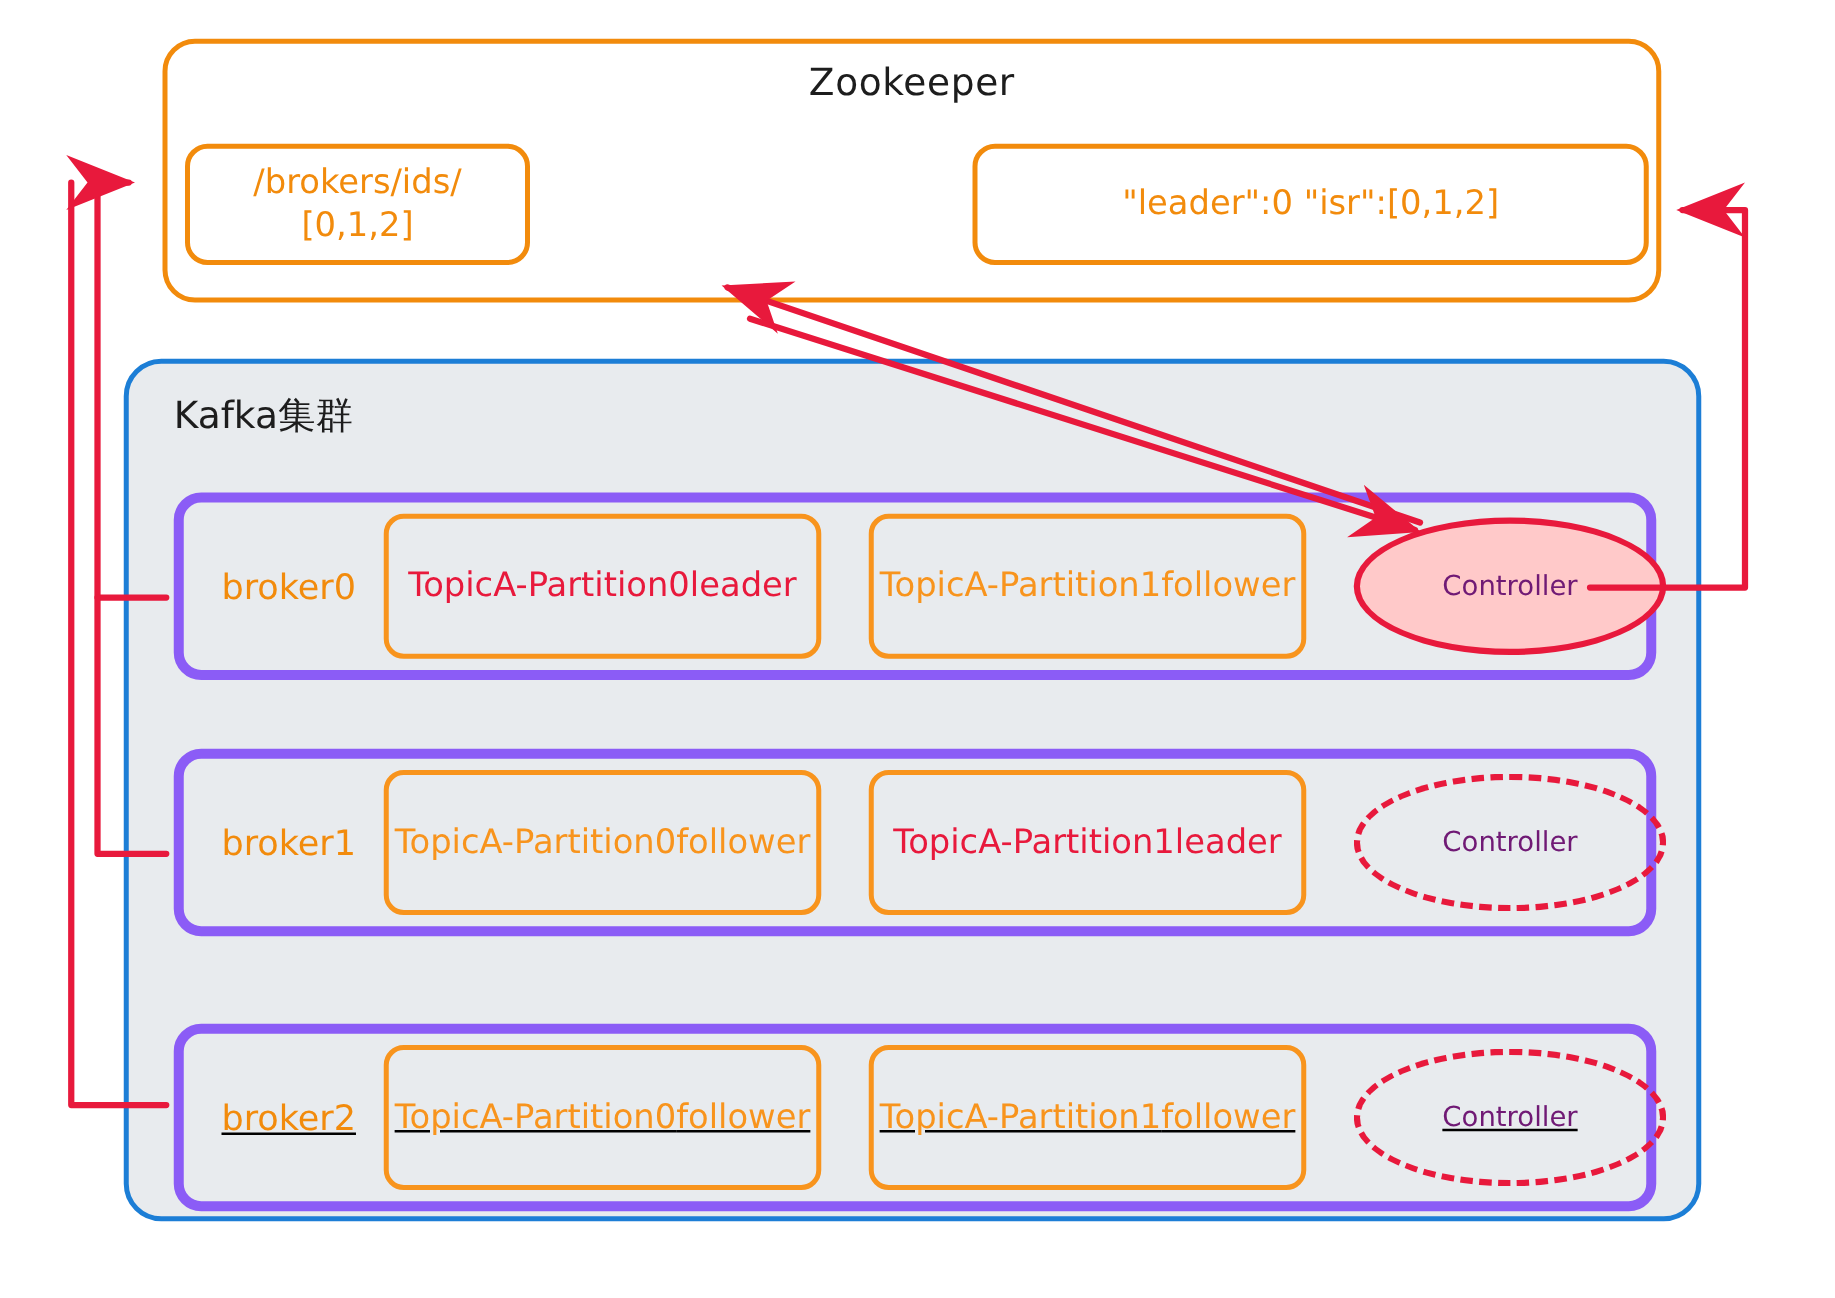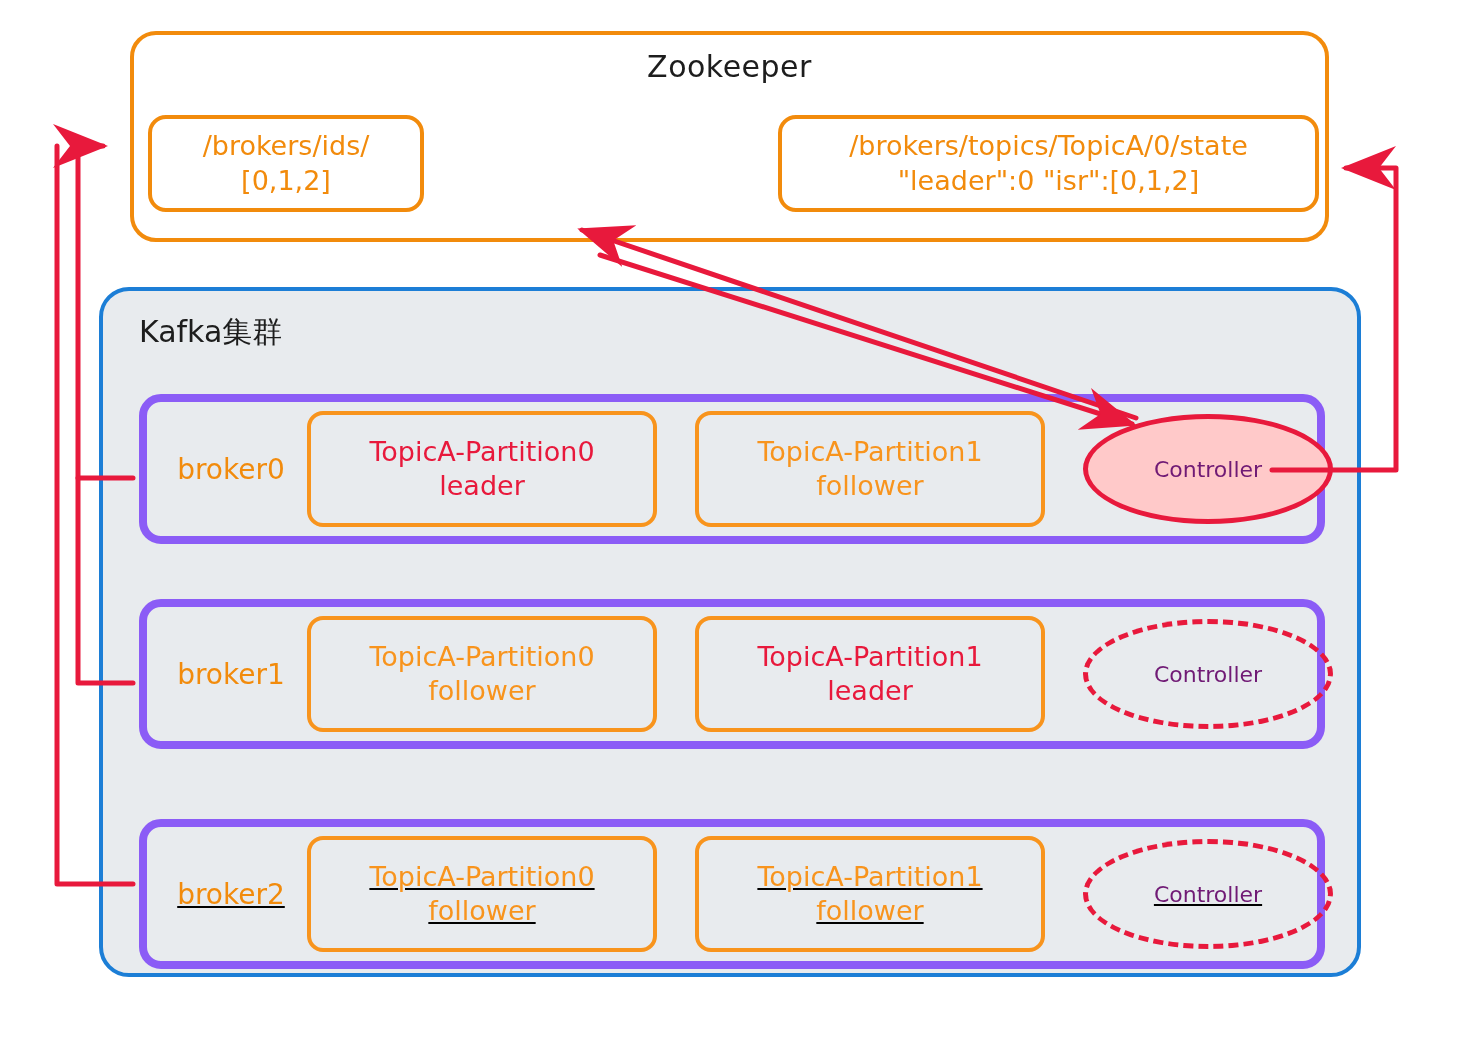--- a/index.html
+++ b/index.html
@@ -121,21 +121,21 @@
   }
   .partition-box {
     flex: 0 0 350px;
     height: 116px;
     margin-right: 38px;
     border: 4px solid #f8941d;
     border-radius: 16px;
     background: #e8ebee;
     box-sizing: border-box;
     display: flex;
-    flex-direction: column;
+    flex-direction: row;
     align-items: center;
     justify-content: center;
     font-size: 27px;
     line-height: 1.26;
   }
   .partition-box.role-leader   { color: #e8193c; }
   .partition-box.role-follower { color: #f8941d; }
 
   .controller-ellipse {
     flex: 0 0 250px;
@@ -177,21 +177,20 @@
   <div class="zk-box">
     <div class="zk-title">Zookeeper</div>
 
     <div class="znode" id="znode-brokers-ids">
       <div class="znode-line">/brokers/ids/</div>
       <div class="znode-line">[0,1,2]</div>
     </div>
 
 
     <div class="znode" id="znode-topic-state">
-      <div class="znode-line">/brokers/topics/TopicA/0/state</div>
       <div class="znode-line">"leader":0  "isr":[0,1,2]</div>
     </div>
   </div>
 
   <div class="kafka-box">
     <div class="kafka-title">Kafka集群</div>
 
     <div class="broker-row" id="broker-row-0">
       <div class="broker-label">broker0</div>
       <div class="partition-box role-leader">

